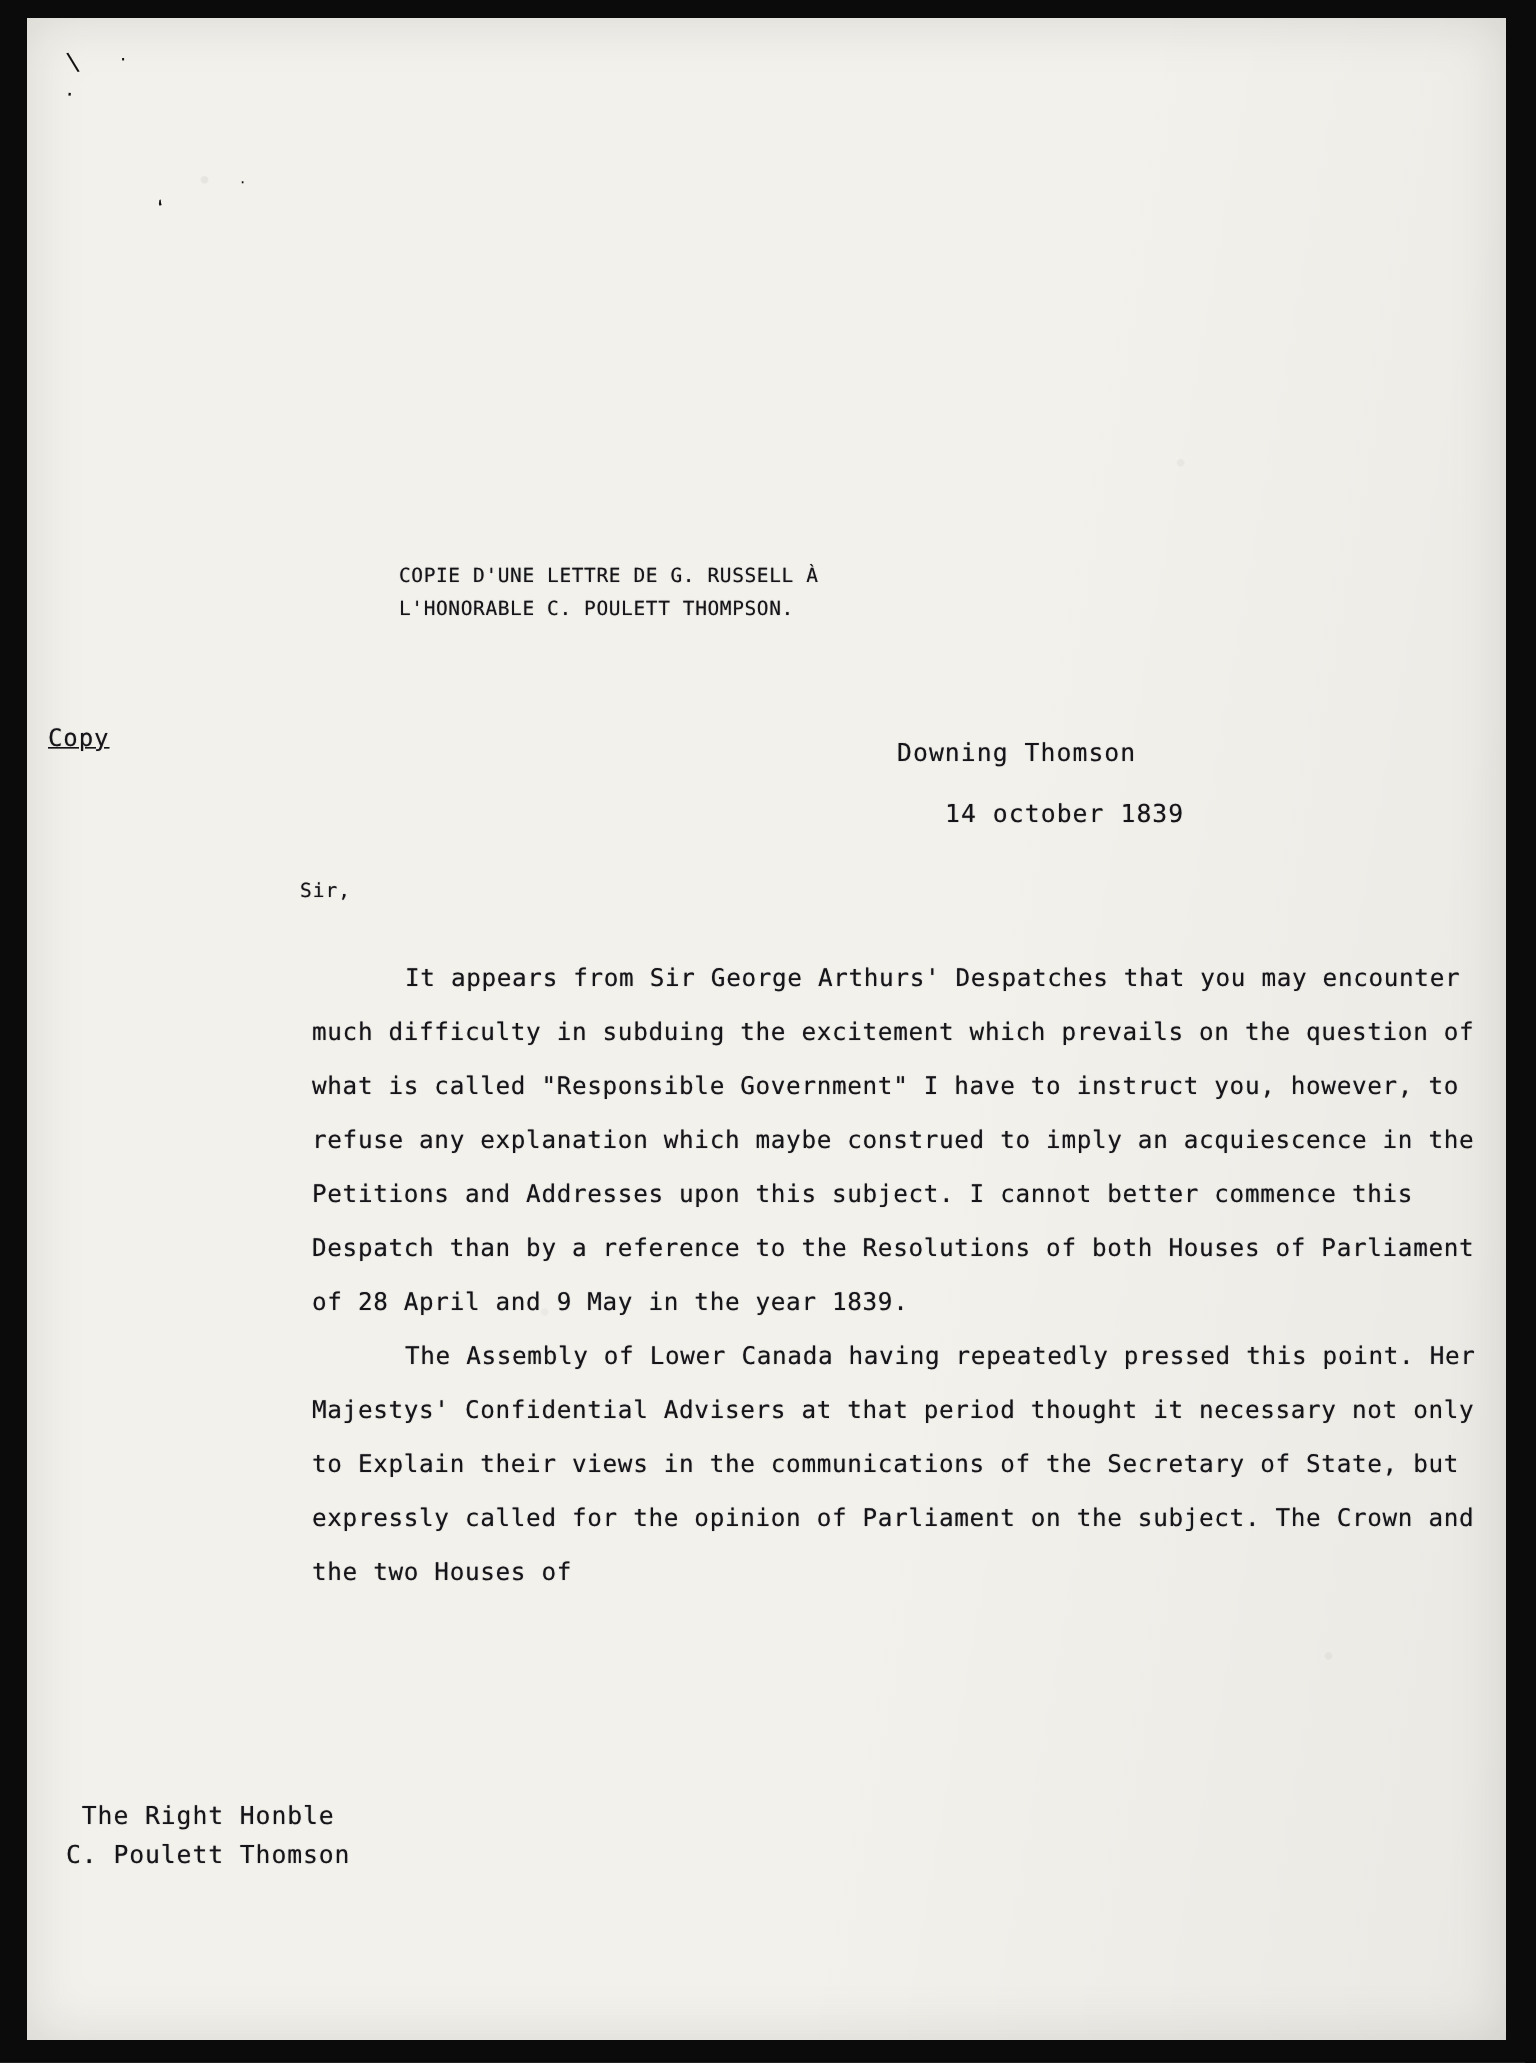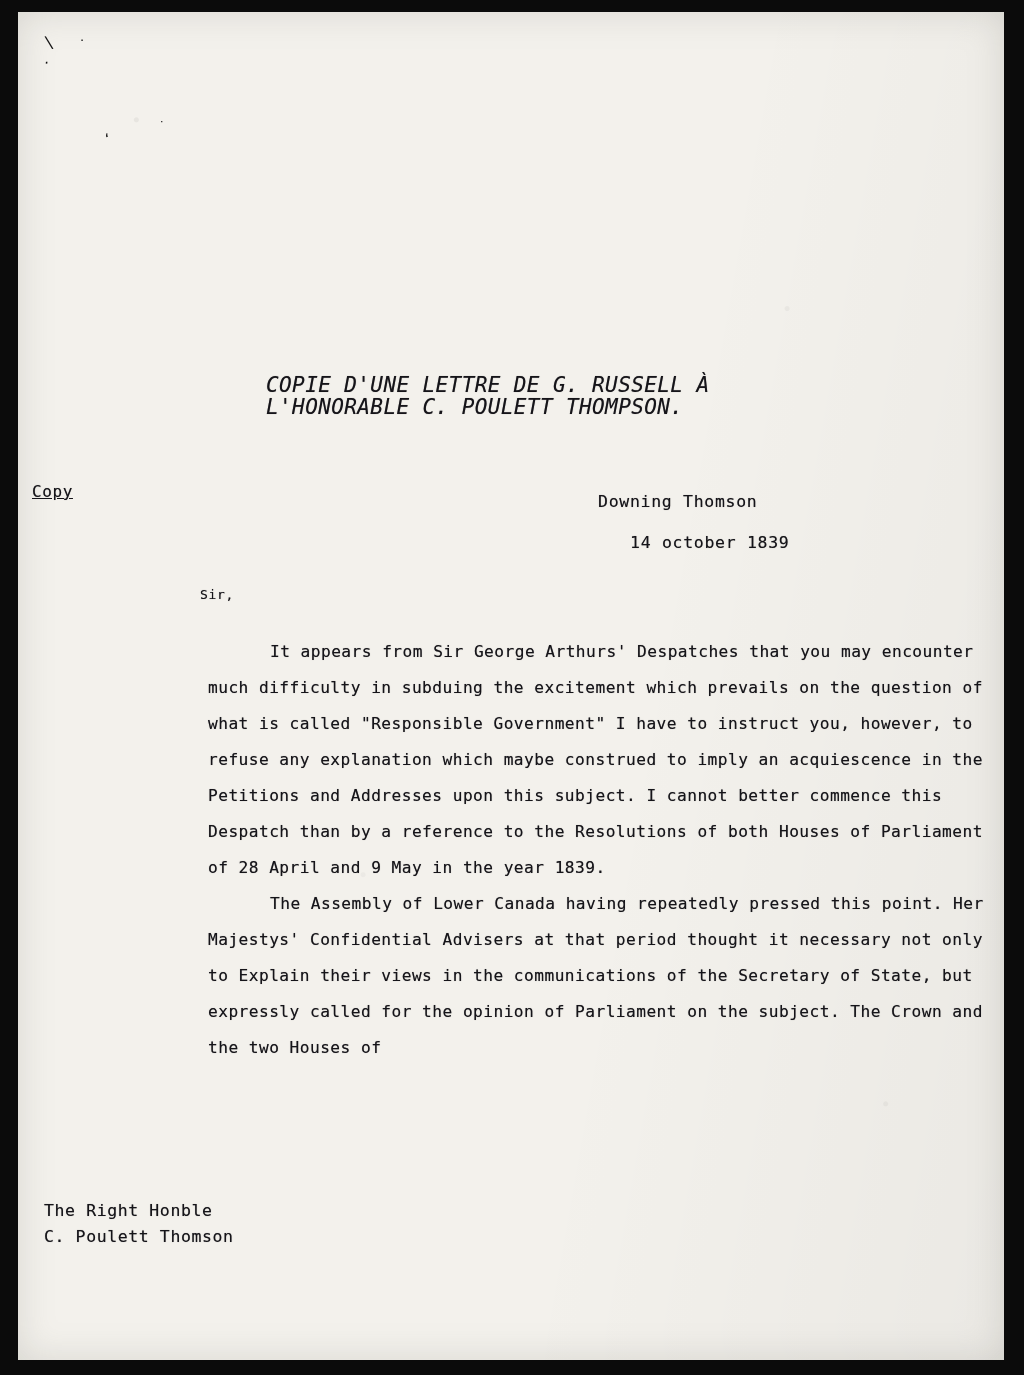--- a/index.html
+++ b/index.html
@@ -73,24 +73,23 @@
     font-family: "DejaVu Sans Mono", monospace;
     letter-spacing: 0.4px;
     color: #151419;
   }
 
   .heading {
     position: absolute;
     left: 248px;
     top: 362px;
     width: 620px;
-    font-size: 21px;
+    font-size: 13px;
     line-height: 22px;
     white-space: pre-line;
-    font-style: italic;
   }
 
   .copy-stamp {
     position: absolute;
     left: 14px;
     top: 470px;
     font-size: 16px;
     text-decoration: underline;
     letter-spacing: 0.6px;
   }
@@ -136,20 +135,21 @@
   .para .indent { display: inline-block; width: 62px; }
 
   .recipient {
     position: absolute;
     left: 26px;
     top: 1186px;
     font-size: 16.5px;
     line-height: 26px;
     letter-spacing: 0.6px;
     white-space: pre-line;
+    text-align: center;
   }
 
   
   .doc, .copy-stamp, .typed {
     text-shadow: 0 0 0.7px rgba(20,20,22,0.55);
   }
 </style>
 </head>
 <body>
 

